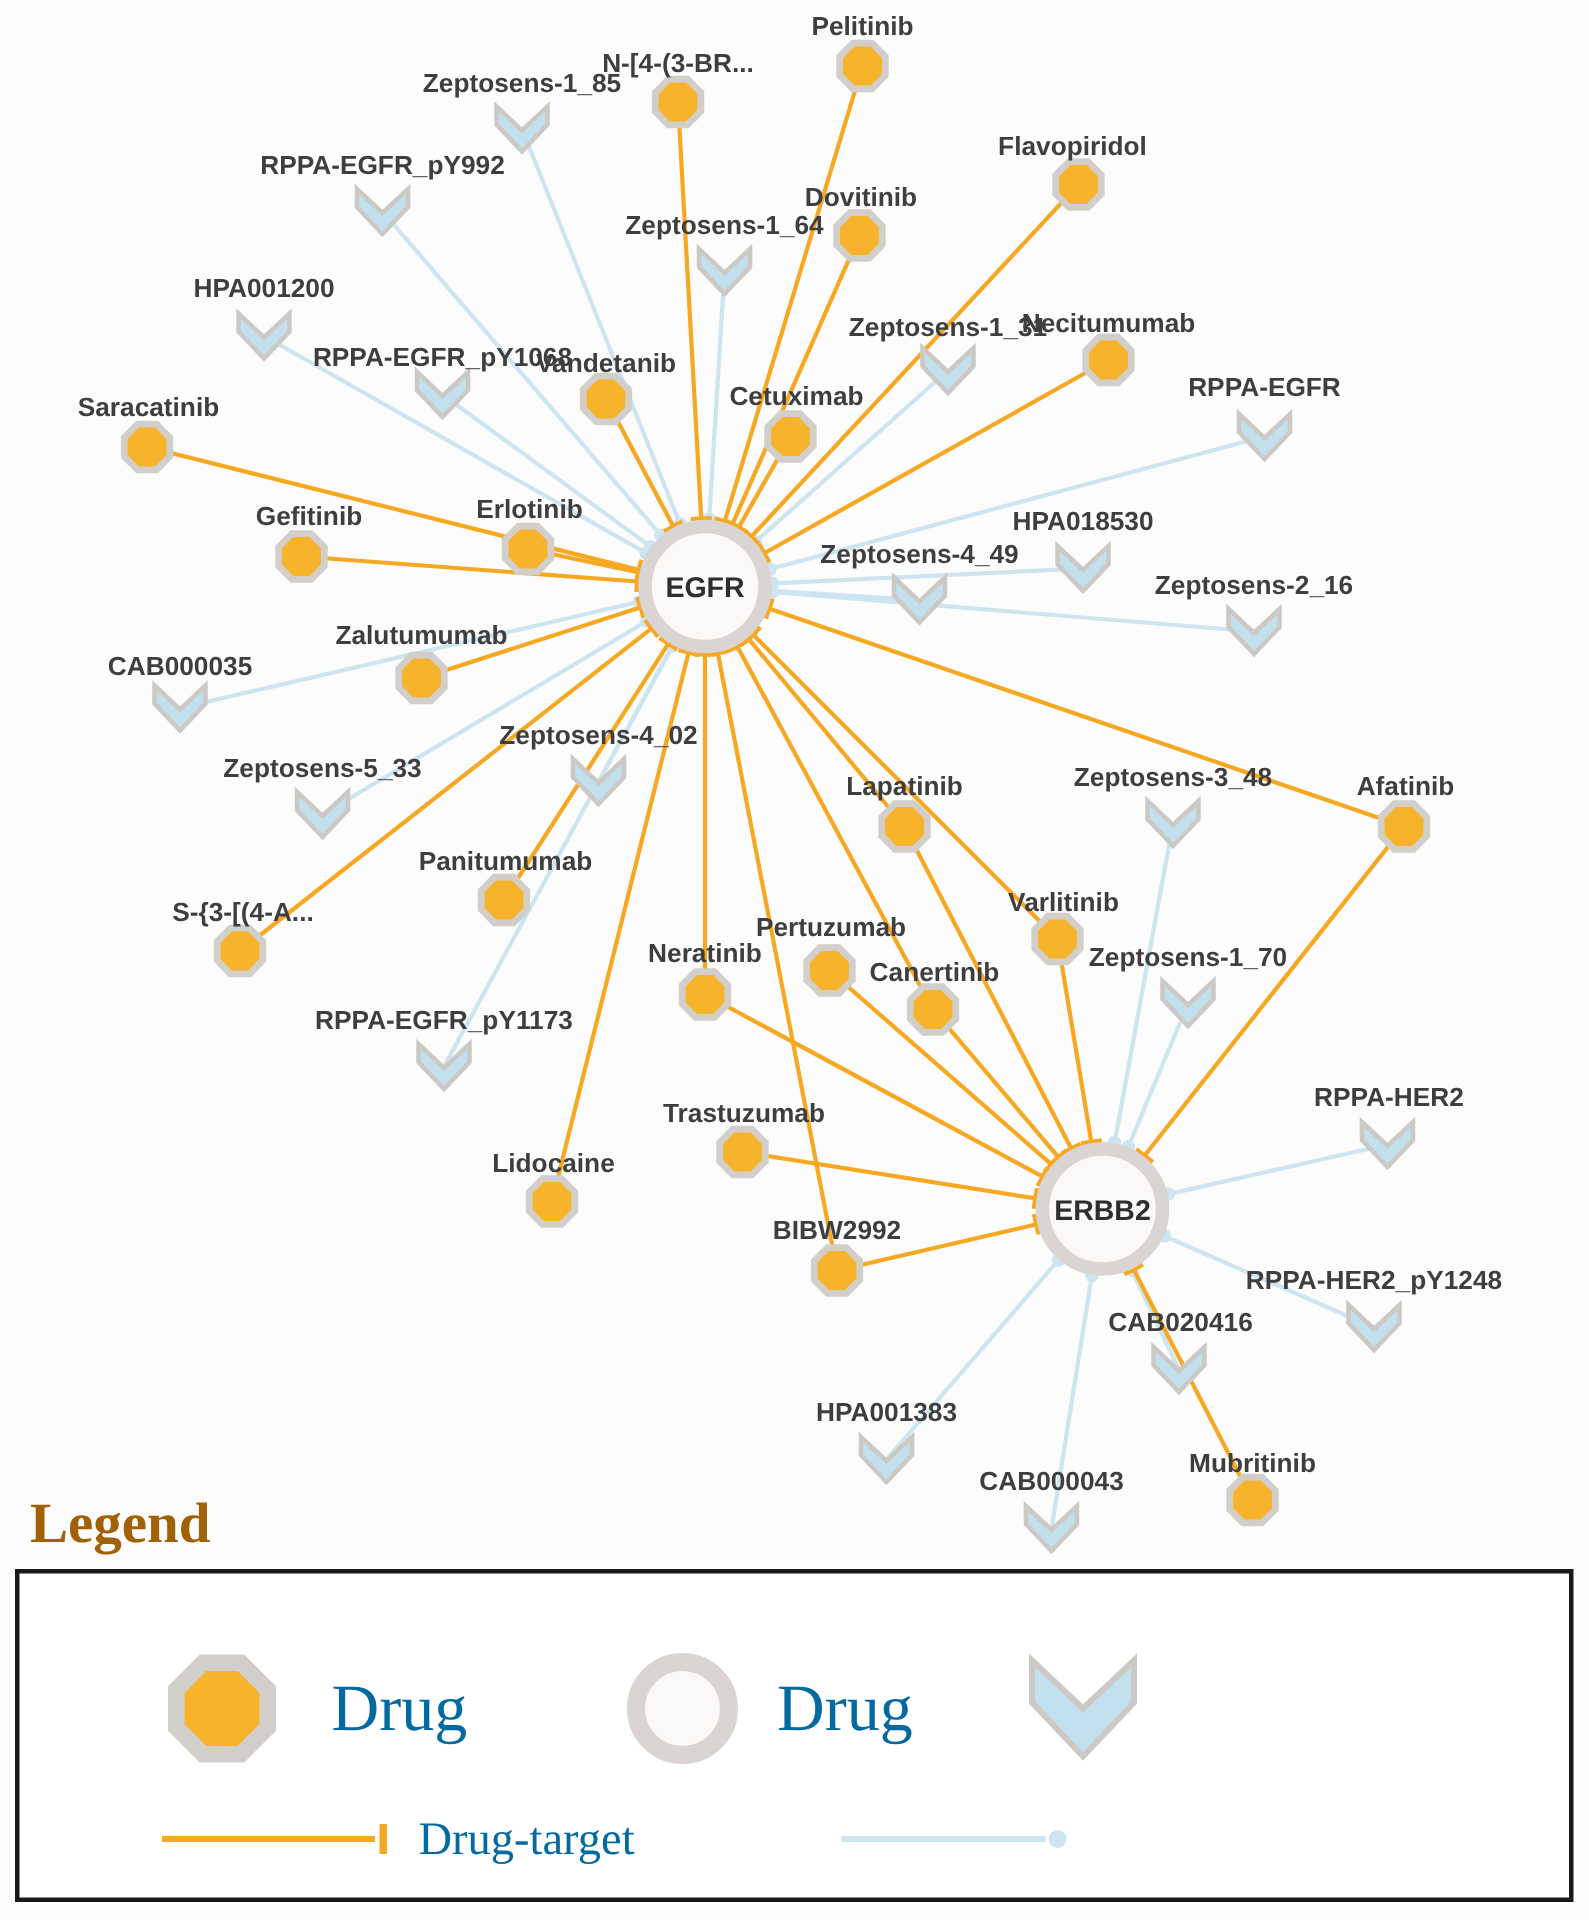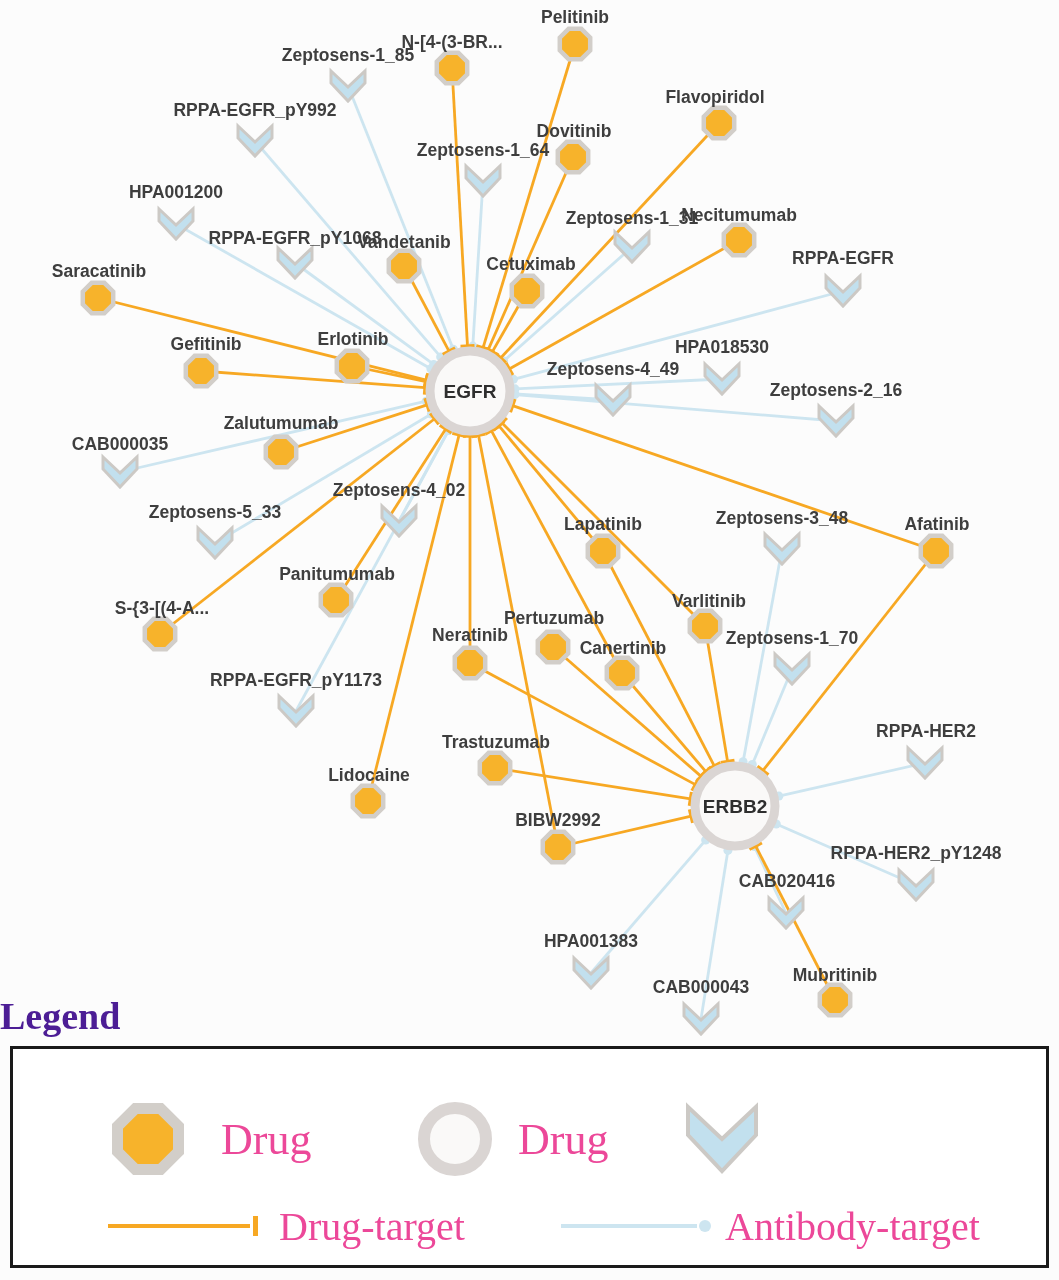--- a/index.html
+++ b/index.html
@@ -1,24 +1,24 @@
 <!DOCTYPE html>
 <html><head>
 <meta charset="utf-8">
 <style>
   html,body{margin:0;padding:0;}
   body{width:1059px;height:1280px;background:#ffffff;font-family:"Liberation Sans",sans-serif;overflow:hidden;}
   .figure{position:relative;width:1059px;height:1280px;background:#fcfcfc;}
   #graph{position:absolute;left:0;top:0;}
-  .legend-heading{position:absolute;left:0;top:994px;font-family:"Liberation Serif",serif;font-weight:700;font-size:38px;color:#4c1d95;}
+  .legend-heading{position:absolute;left:20px;top:994px;font-family:"Liberation Serif",serif;font-weight:700;font-size:38px;color:#a16207;}
   .legend-box{position:absolute;left:10px;top:1046px;width:1033px;height:216px;border:3px solid #1a1a1a;background:#ffffff;}
   .lg-shape{position:absolute;}
-  .lg-label{position:absolute;transform:translateY(-50%);font-family:"Liberation Serif",serif;color:#ec4899;white-space:nowrap;}
+  .lg-label{position:absolute;transform:translateY(-50%);font-family:"Liberation Serif",serif;color:#0369a1;white-space:nowrap;}
   .lg-big{font-size:44px;}
-  .lg-small{font-size:40px;}
+  .lg-small{font-size:31px;}
   .lg-line{position:absolute;height:4px;}
   .lg-tee{position:absolute;width:5px;height:20px;}
   .lg-dot{position:absolute;width:12px;height:12px;border-radius:50%;}
   svg text{font-family:"Liberation Sans",sans-serif;}
 </style>
 </head>
 <body>
 
 <div class="figure">
 
@@ -242,16 +242,15 @@
     <svg class="lg-shape" style="left:662px;top:43px" width="94" height="94">
       <path d="M 13 15 L 47 47 L 81 15 L 81 43 L 47 79 L 13 43 Z" stroke-width="4" fill="#c2e0ee" stroke="#ccc9c5"></path>
     </svg>
 
     <div class="lg-line" style="left: 95px; top: 175px; width: 142px; background: rgb(247, 168, 35);"></div>
     <div class="lg-tee" style="left: 240px; top: 167px; background: rgb(247, 168, 35);"></div>
     <div class="lg-label lg-small" style="left:266px;top:177px">Drug-target</div>
 
     <div class="lg-line" style="left: 548px; top: 175px; width: 136px; background: rgb(205, 229, 240);"></div>
     <div class="lg-dot" style="left: 686px; top: 171px; background: rgb(205, 229, 240);"></div>
-    <div class="lg-label lg-small" style="left:712px;top:177px">Antibody-target</div>
 
   </div>
 </div>
 
 </body></html>

